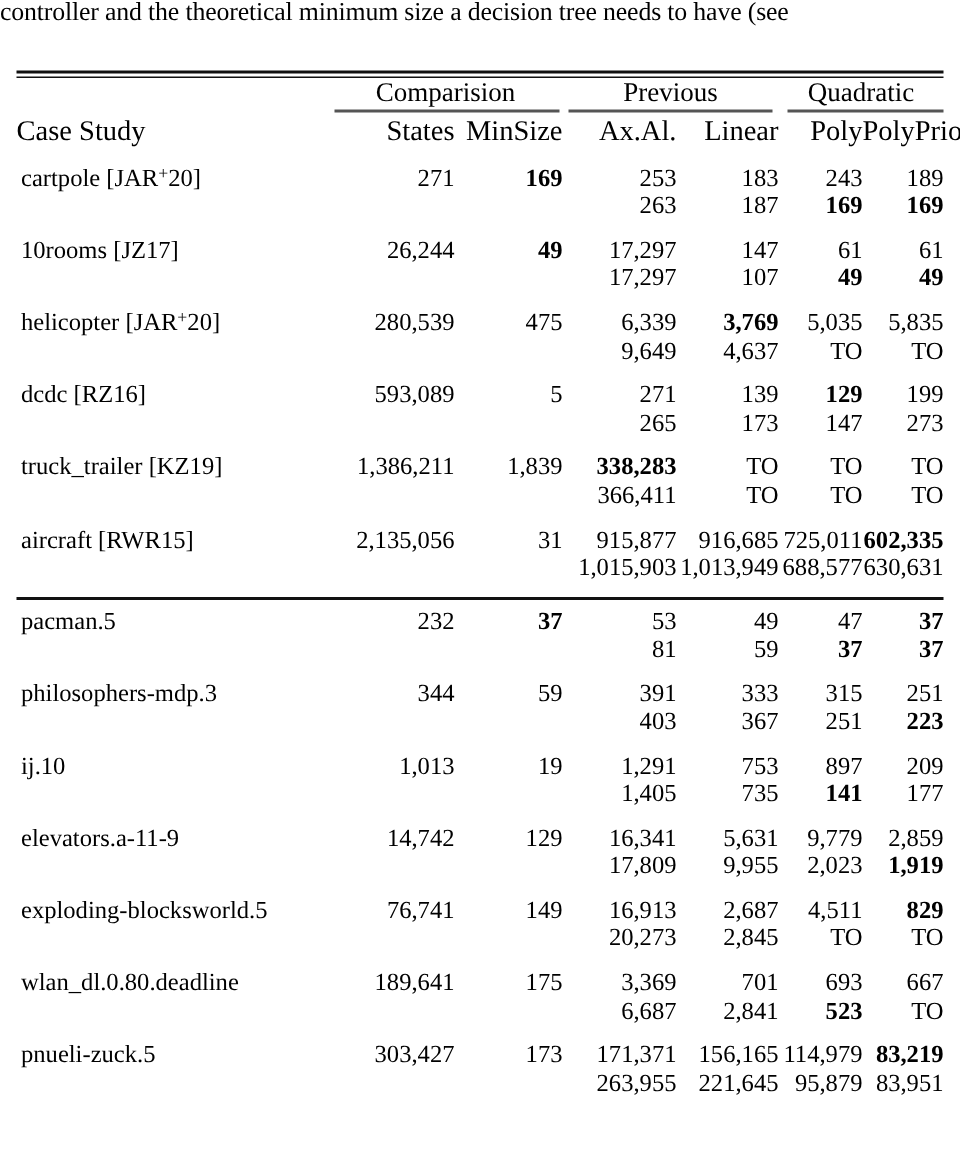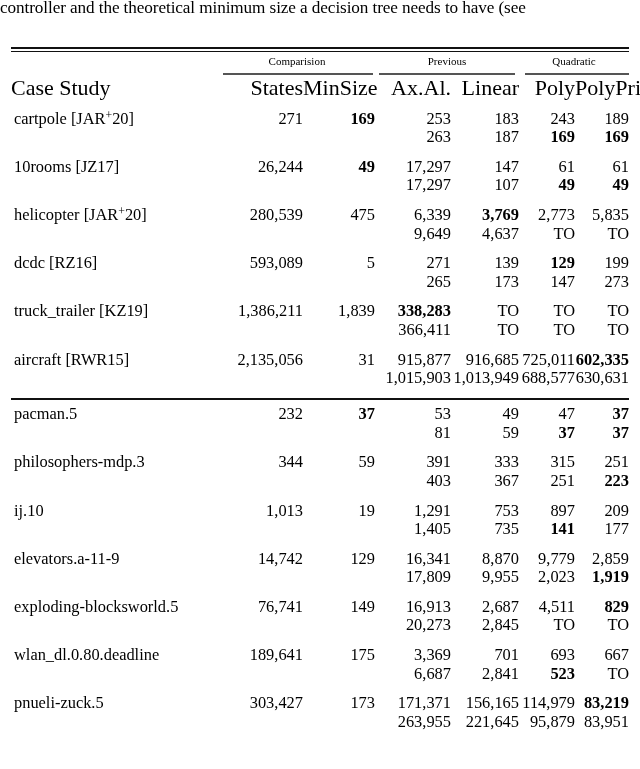--- a/index.html
+++ b/index.html
@@ -82,38 +82,38 @@
   col.c-min    { width: 72px;  }
   col.c-ax     { width: 76px;  }
   col.c-lin    { width: 68px;  }
   col.c-poly   { width: 56px;  }
   col.c-pp     { width: 54px;  }
 
   
   tr.grp td { padding-bottom: 0px; }
   .grp-lbl {
     text-align: center;
-    font-size: 11px;
+    font-size: 18px;
     position: relative;
     padding-bottom: 4px;
   }
   .cmidrule {
     display: block;
     height: 1.4px;
     background: #555;
     margin-top: 3px;
   }
   .cmid-cmp  { margin-left: 4px; margin-right: 2px; }
   .cmid-prev { margin-left: 4px; margin-right: 4px; }
   .cmid-quad { margin-left: 6px; margin-right: 0px; }
 
   tr.hdr td {
     padding-top: 4px;
     padding-bottom: 7px;
-    font-size: 22px;
+    font-size: 19px;
   }
   .h-case   { text-align: left; padding-left: 3px; }
   .h-num    { text-align: right; }
 
   
   tr.body td {
     padding-top: 5.5px;
     padding-bottom: 5.5px;
   }
   td.case {
@@ -234,21 +234,21 @@
             <td class="num">475</td>
             <td class="stack">
               <span class="l1">6,339</span>
               <span class="l2">9,649</span>
             </td>
             <td class="stack">
               <span class="l1"><b class="bf">3,769</b></span>
               <span class="l2">4,637</span>
             </td>
             <td class="stack">
-              <span class="l1">2,773</span>
+              <span class="l1">5,035</span>
               <span class="l2">TO</span>
             </td>
             <td class="stack">
               <span class="l1">5,835</span>
               <span class="l2">TO</span>
             </td>
           </tr>
           <tr class="body">
             <td class="case">dcdc [RZ16]</td>
             <td class="num">593,089</td>
@@ -382,21 +382,21 @@
           </tr>
           <tr class="body">
             <td class="case">elevators.a-11-9</td>
             <td class="num">14,742</td>
             <td class="num">129</td>
             <td class="stack">
               <span class="l1">16,341</span>
               <span class="l2">17,809</span>
             </td>
             <td class="stack">
-              <span class="l1">8,870</span>
+              <span class="l1">5,631</span>
               <span class="l2">9,955</span>
             </td>
             <td class="stack">
               <span class="l1">9,779</span>
               <span class="l2">2,023</span>
             </td>
             <td class="stack">
               <span class="l1">2,859</span>
               <span class="l2"><b class="bf">1,919</b></span>
             </td>

